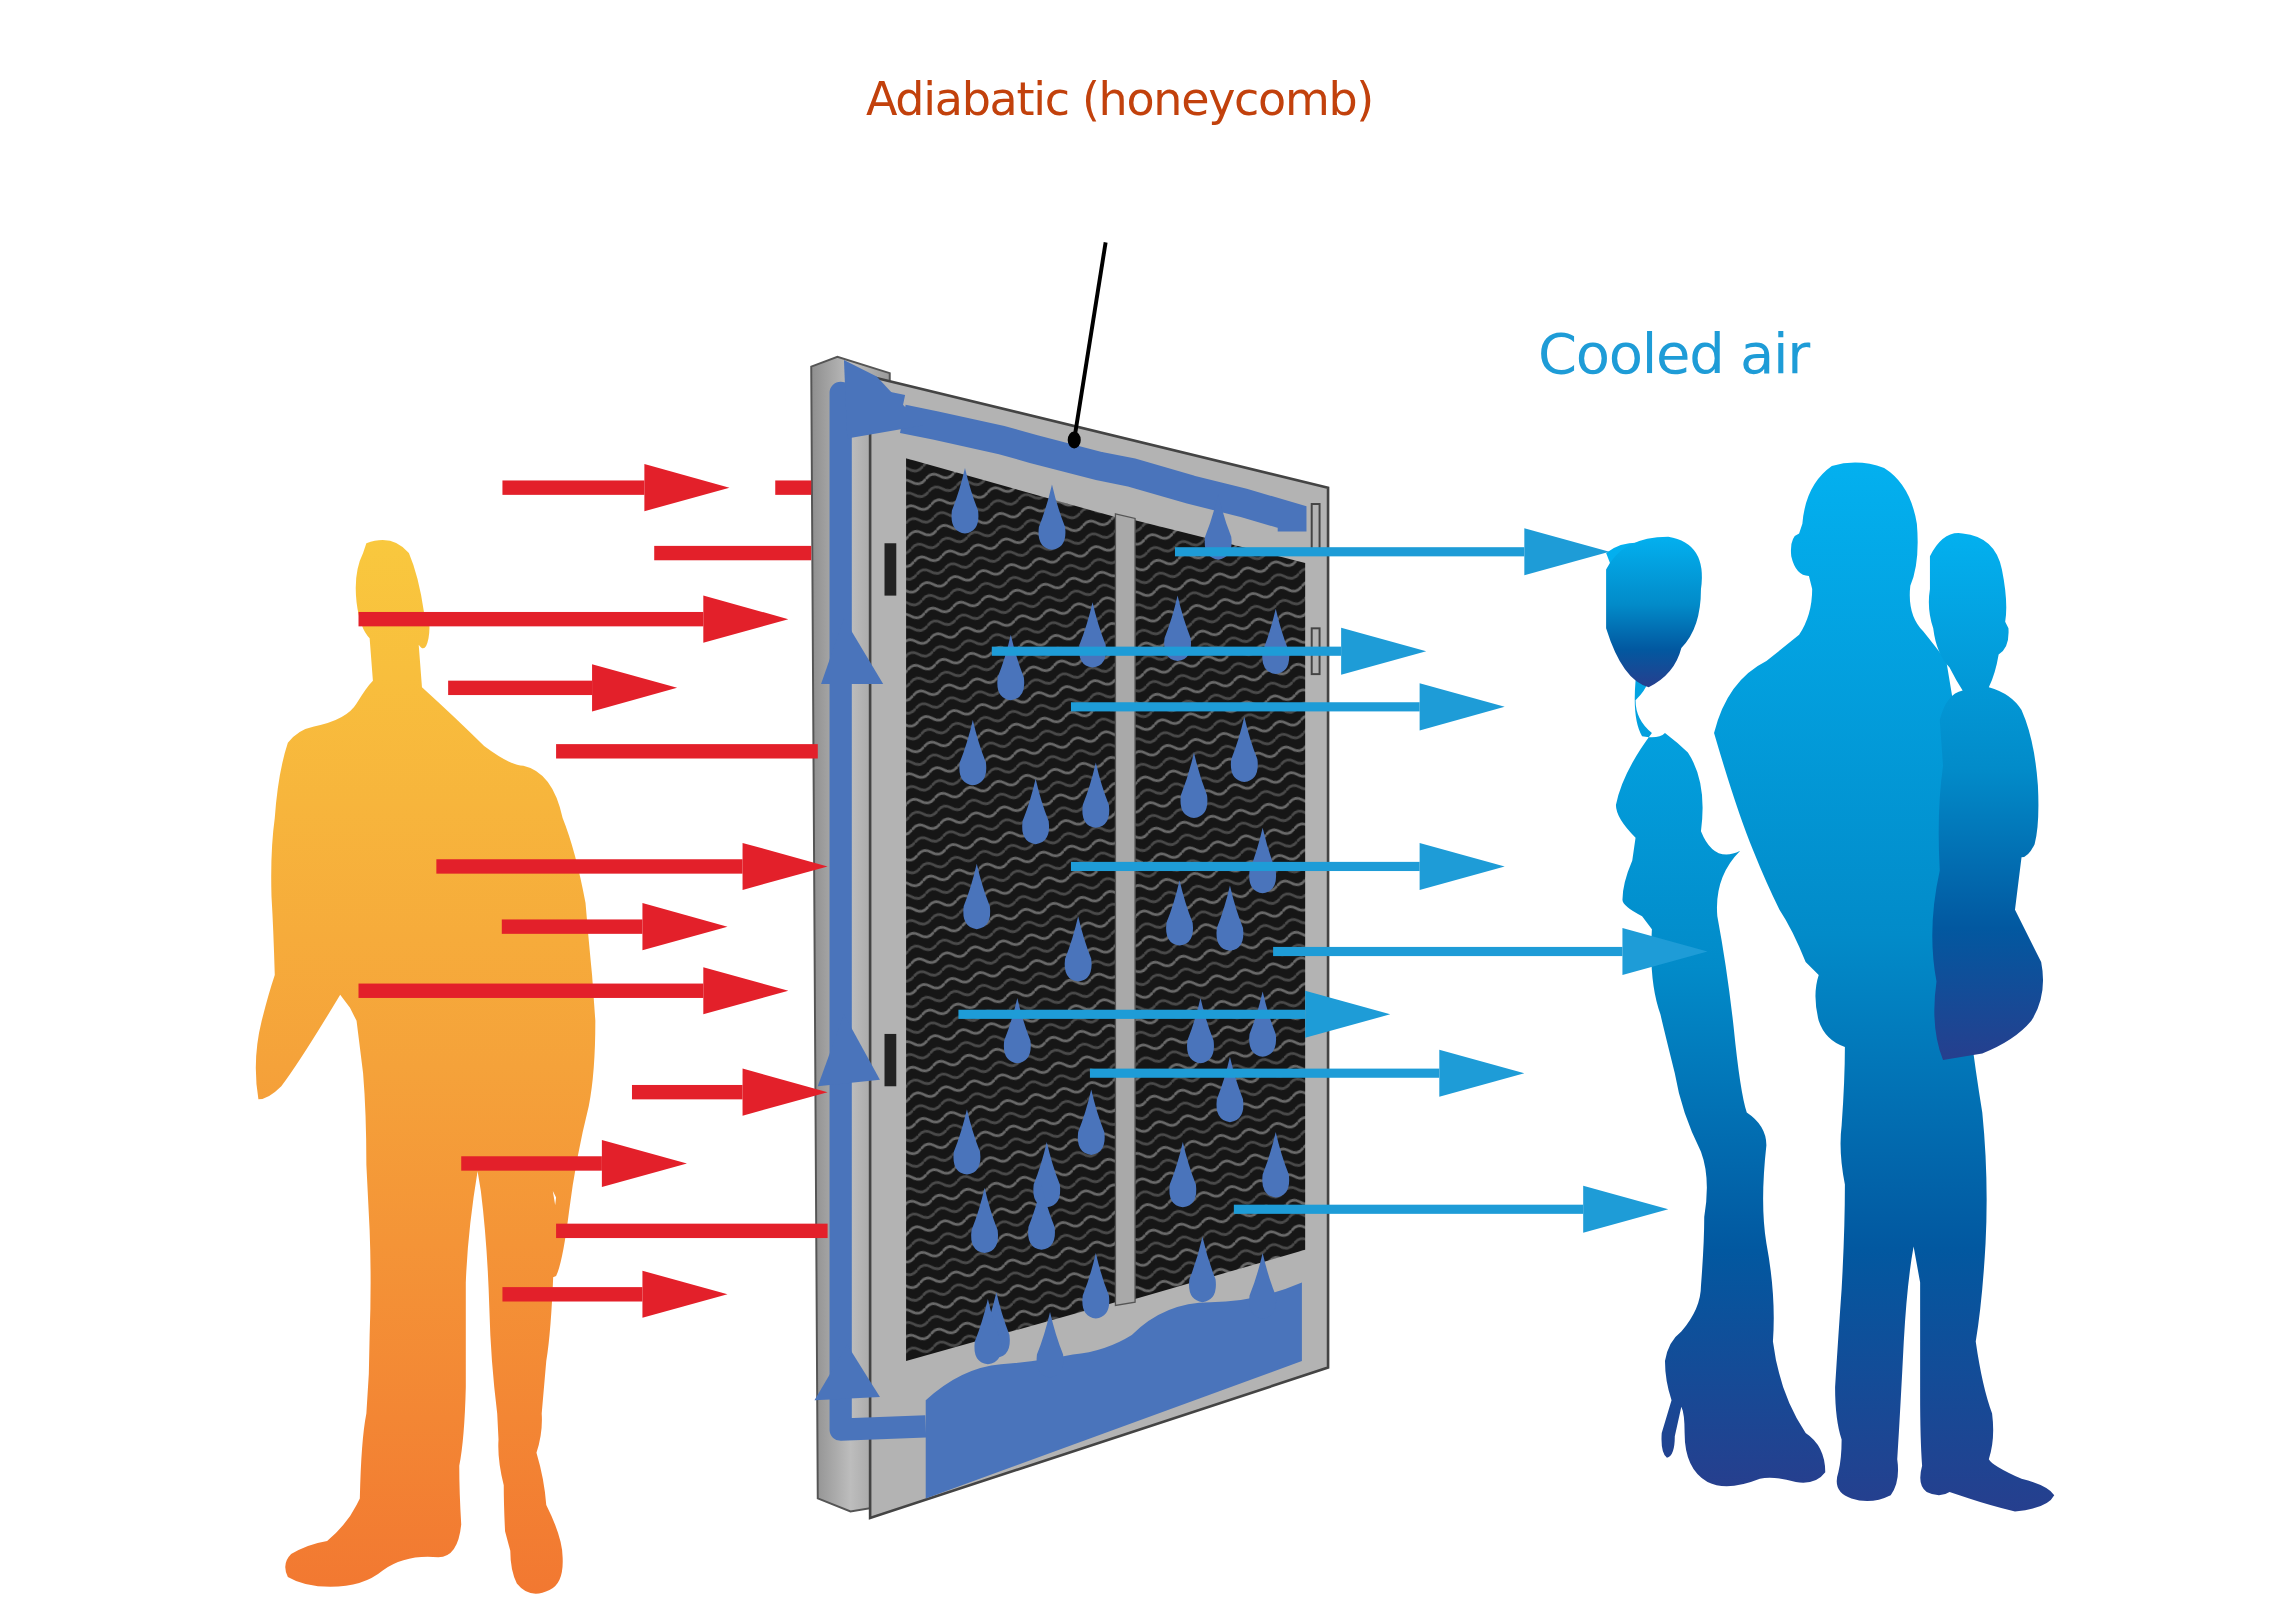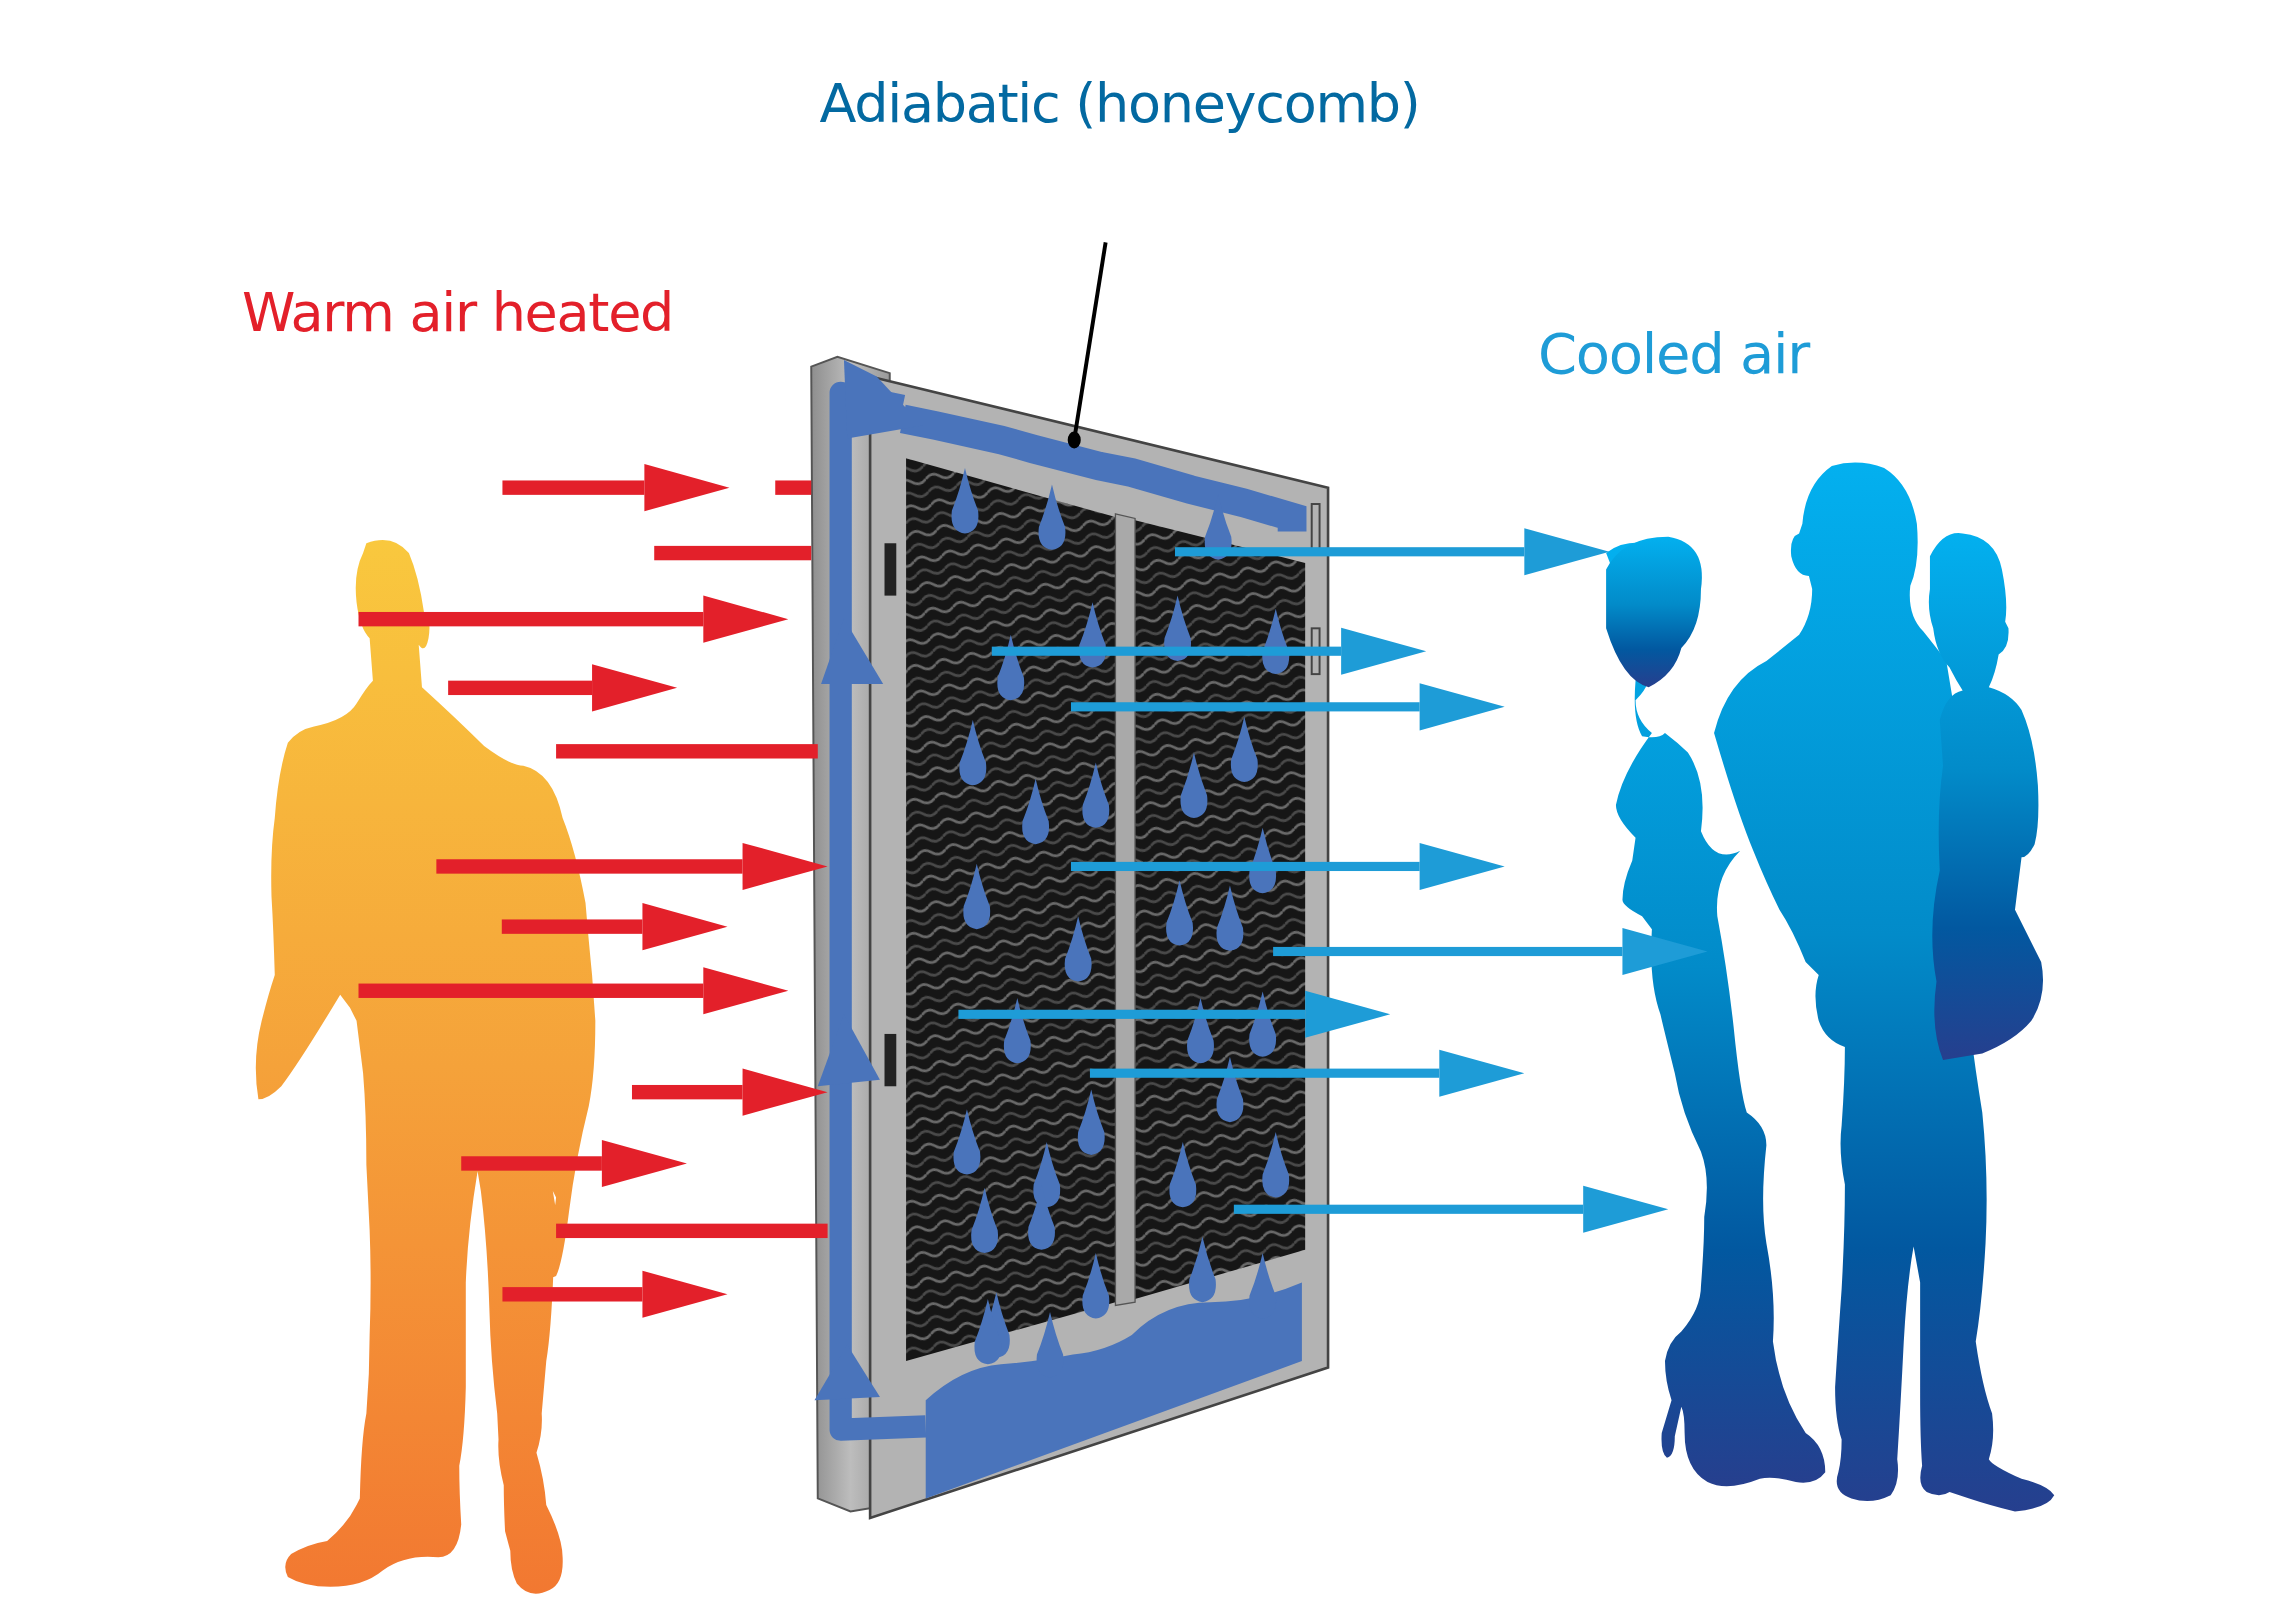--- a/index.html
+++ b/index.html
@@ -1,19 +1,19 @@
 <!DOCTYPE html>
 <html style="font-size:10.5px"><head>
 <meta charset="utf-8">
 <style>
   html, body { margin: 0; padding: 0; background: #ffffff; }
   body { width: 2295px; height: 1623px; overflow: hidden; position: relative; font-family: "Liberation Sans", sans-serif; }
   #stage { position: absolute; left: 0; top: 0; width: 2295px; height: 1623px; }
   .label { position: absolute; text-align: center; line-height: 1.18; font-family: "DejaVu Sans", sans-serif; letter-spacing: -1.3px; }
-  #title-label { left: 694px; top: 72px; width: 851px; font-size: 54px; color: #0369a1; }
+  #title-label { left: 694px; top: 72px; width: 851px; font-size: 46px; color: #c2410c; }
   #warm-label { left: 196px; top: 281px; width: 523px; font-size: 54px; color: #e3202a; }
   #cool-label { left: 1505px; top: 321px; width: 327px; font-size: 56px; color: #1e9cd7; text-align: left; padding-left: 33px; }
 </style>
 </head>
 <body>
 
 <div id="stage">
 <svg id="svg" width="2295" height="1623" viewBox="0 0 3508 2480" xmlns="http://www.w3.org/2000/svg">
   <defs>
     <linearGradient id="warmGrad" x1="0" y1="0" x2="0" y2="1">
@@ -241,16 +241,15 @@
           <polygon points="2420,1812 2550,1848 2420,1884" fill="#1e9cd7"></polygon>
         </g>
       </g>
 </svg>
 </div>
 
 <div class="label" id="title-label">
   <div>Adiabatic (honeycomb)</div>
 </div>
 <div class="label" id="warm-label">
-  <div>Warm air heated</div>
 </div>
 <div class="label" id="cool-label">Cooled air</div>
 
 
 </body></html>

